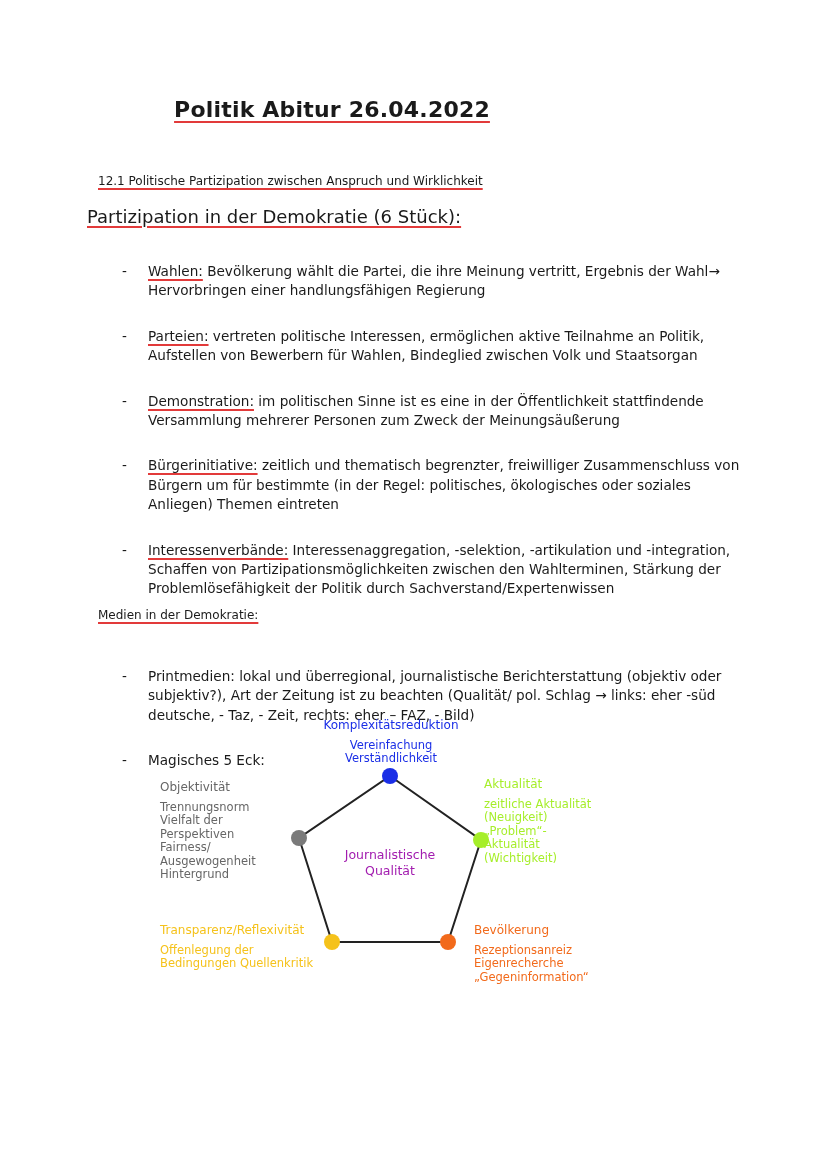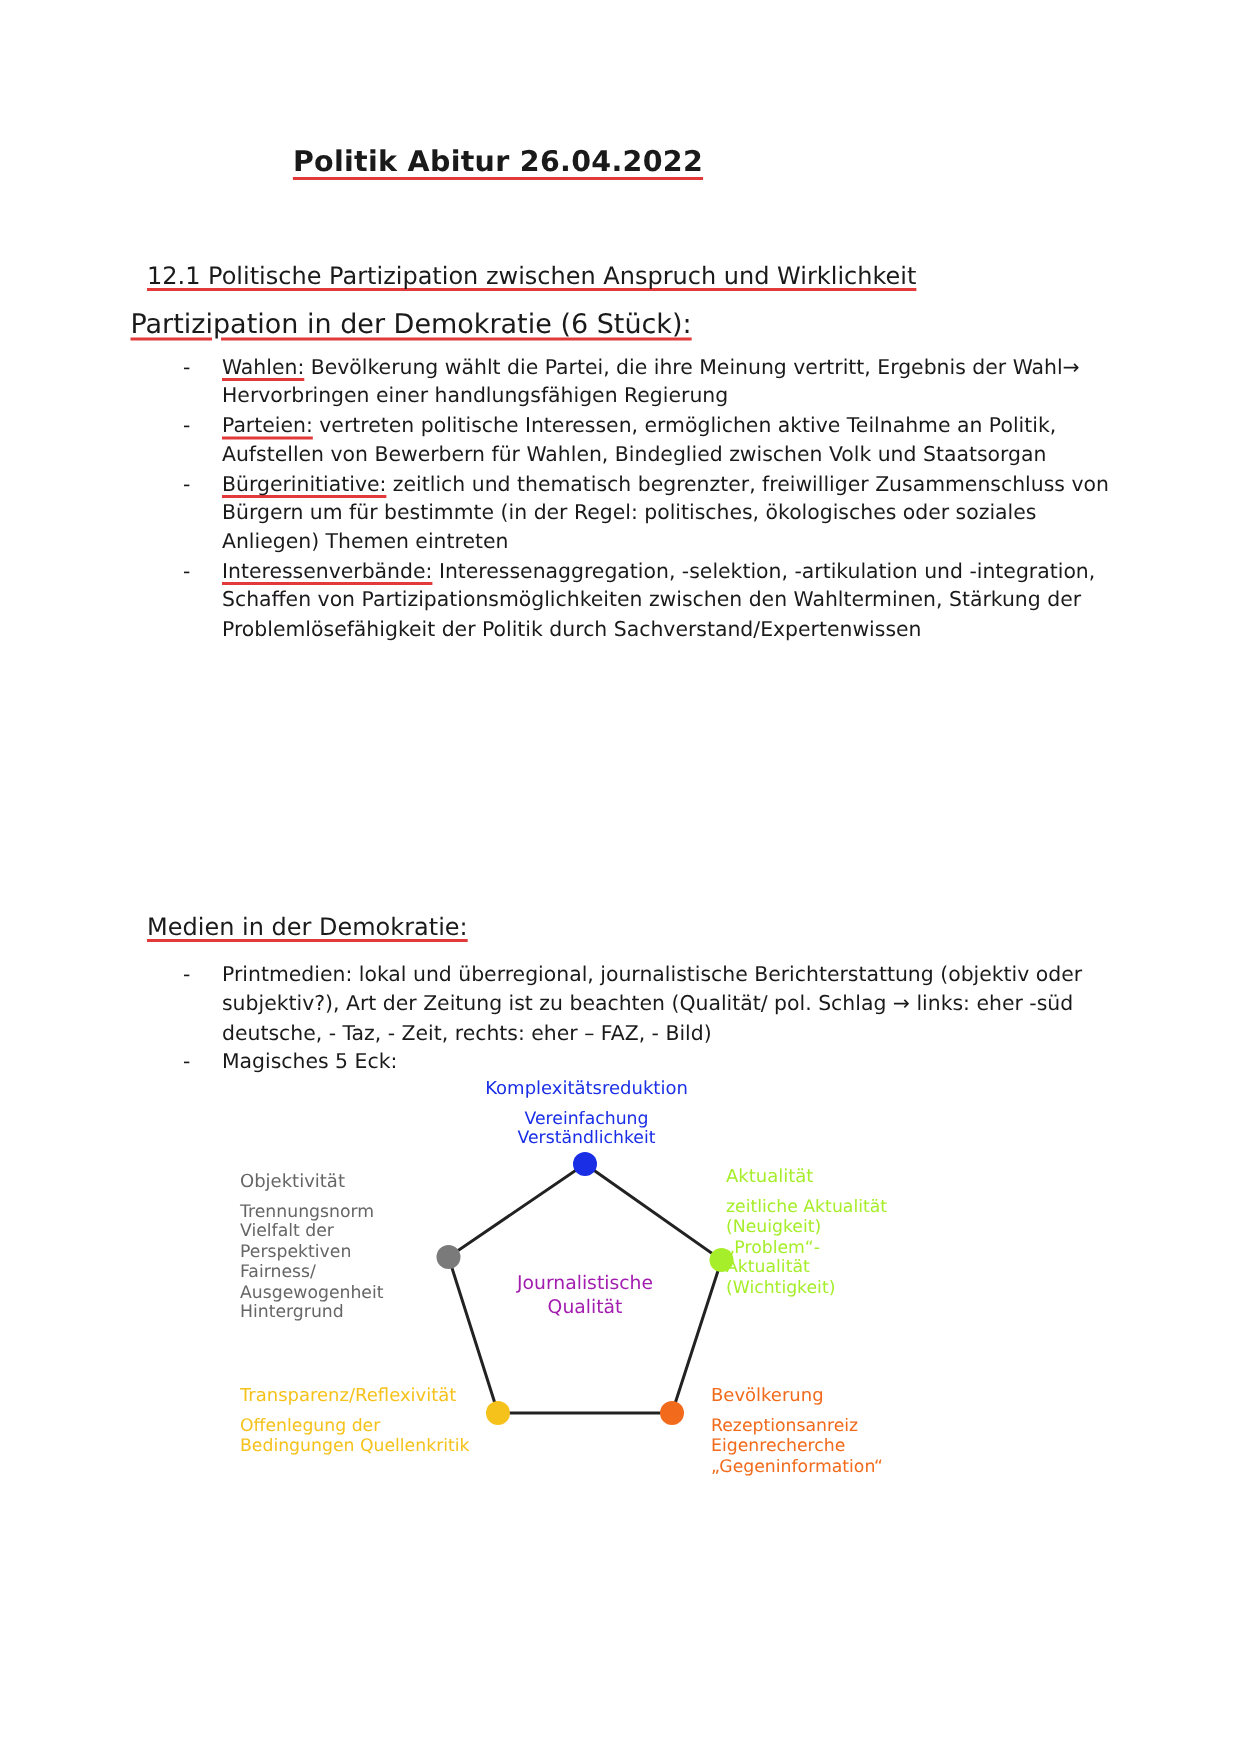--- a/index.html
+++ b/index.html
@@ -2,39 +2,39 @@
 <html><head>
 <meta charset="utf-8">
 <style>
   html, body { margin: 0; padding: 0; background: #ffffff; }
   body {
     width: 828px; height: 1171px; position: relative; overflow: hidden;
     font-family: "DejaVu Sans", sans-serif; color: #1a1a1a;
   }
   .page-title {
     position: absolute; top: 97px; left: 0; width: 664px; text-align: center;
-    font-size: 19px; font-weight: bold; letter-spacing: 0.2px;
+    font-size: 22px; font-weight: bold; letter-spacing: 0.2px;
   }
   .page-title span {
     text-decoration: underline; text-decoration-color: #e23a3a;
     text-decoration-thickness: 2px; text-underline-offset: 4px;
   }
   .section-heading {
-    position: absolute; left: 98px; font-size: 16px;
+    position: absolute; left: 98px; font-size: 12px;
   }
   .section-heading span, .sub-heading span, .term {
     text-decoration: underline; text-decoration-color: #e23a3a;
     text-decoration-thickness: 1.5px; text-underline-offset: 3px;
   }
   .sub-heading { position: absolute; left: 87px; font-size: 18px; }
   ul.bullets {
     position: absolute; left: 120px; width: 620px; margin: 0; padding: 0;
     list-style: none; font-size: 13.6px; line-height: 19.4px;
   }
-  ul.bullets li { position: relative; padding-left: 28px; }
+  ul.bullets li { position: relative; padding-left: 28px; margin-top: 26px; }
   ul.bullets li::before {
     content: "-"; position: absolute; left: 2px; top: 0;
   }
   .diagram { position: absolute; left: 0; top: 710px; width: 828px; height: 290px; }
   .diagram svg { position: absolute; left: 0; top: 0; }
   .dlabel { position: absolute; font-size: 11.5px; line-height: 13.5px; }
   .dlabel .head { font-size: 12px; margin-bottom: 6px; display: block; }
   .center-label {
     position: absolute; left: 330px; top: 137px; width: 120px; text-align: center;
     font-size: 12.5px; line-height: 16px; color: #a21caf;
@@ -45,20 +45,21 @@
 
 <div class="page-title"><span>Politik Abitur 26.04.2022</span></div>
 
 <div class="section-heading" style="top:174px;"><span>12.1 Politische Partizipation zwischen Anspruch und Wirklichkeit</span></div>
 
 <div class="sub-heading" style="top:206px;"><span>Partizipation in der Demokratie (6 Stück):</span></div>
 
 <ul class="bullets" style="top:236px;">
   <li><span class="term">Wahlen:</span><span> Bevölkerung wählt die Partei, die ihre Meinung vertritt, Ergebnis der Wahl→ Hervorbringen einer handlungsfähigen Regierung</span></li>
   <li><span class="term">Parteien:</span><span> vertreten politische Interessen, ermöglichen aktive Teilnahme an Politik, Aufstellen von Bewerbern für Wahlen, Bindeglied zwischen Volk und Staatsorgan</span></li>
+  <li><span class="term">Demonstration:</span><span> im politischen Sinne ist es eine in der Öffentlichkeit stattfindende Versammlung mehrerer Personen zum Zweck der Meinungsäußerung</span></li>
   <li><span class="term">Bürgerinitiative:</span><span> zeitlich und thematisch begrenzter, freiwilliger Zusammenschluss von Bürgern um für bestimmte (in der Regel: politisches, ökologisches oder soziales Anliegen) Themen eintreten</span></li>
   <li><span class="term">Interessenverbände:</span><span> Interessenaggregation, -selektion, -artikulation und -integration, Schaffen von Partizipationsmöglichkeiten zwischen den Wahlterminen, Stärkung der Problemlösefähigkeit der Politik durch Sachverstand/Expertenwissen</span></li>
 </ul>
 
 <div class="section-heading" style="top:608px;"><span>Medien in der Demokratie:</span></div>
 
 <ul class="bullets" style="top:641px;">
   <li><span>Printmedien: lokal und überregional, journalistische Berichterstattung (objektiv oder subjektiv?), Art der Zeitung ist zu beachten (Qualität/ pol. Schlag → links: eher -süd deutsche, - Taz, - Zeit, rechts: eher – FAZ, - Bild)</span></li>
   <li><span>Magisches 5 Eck:</span></li>
 </ul>

